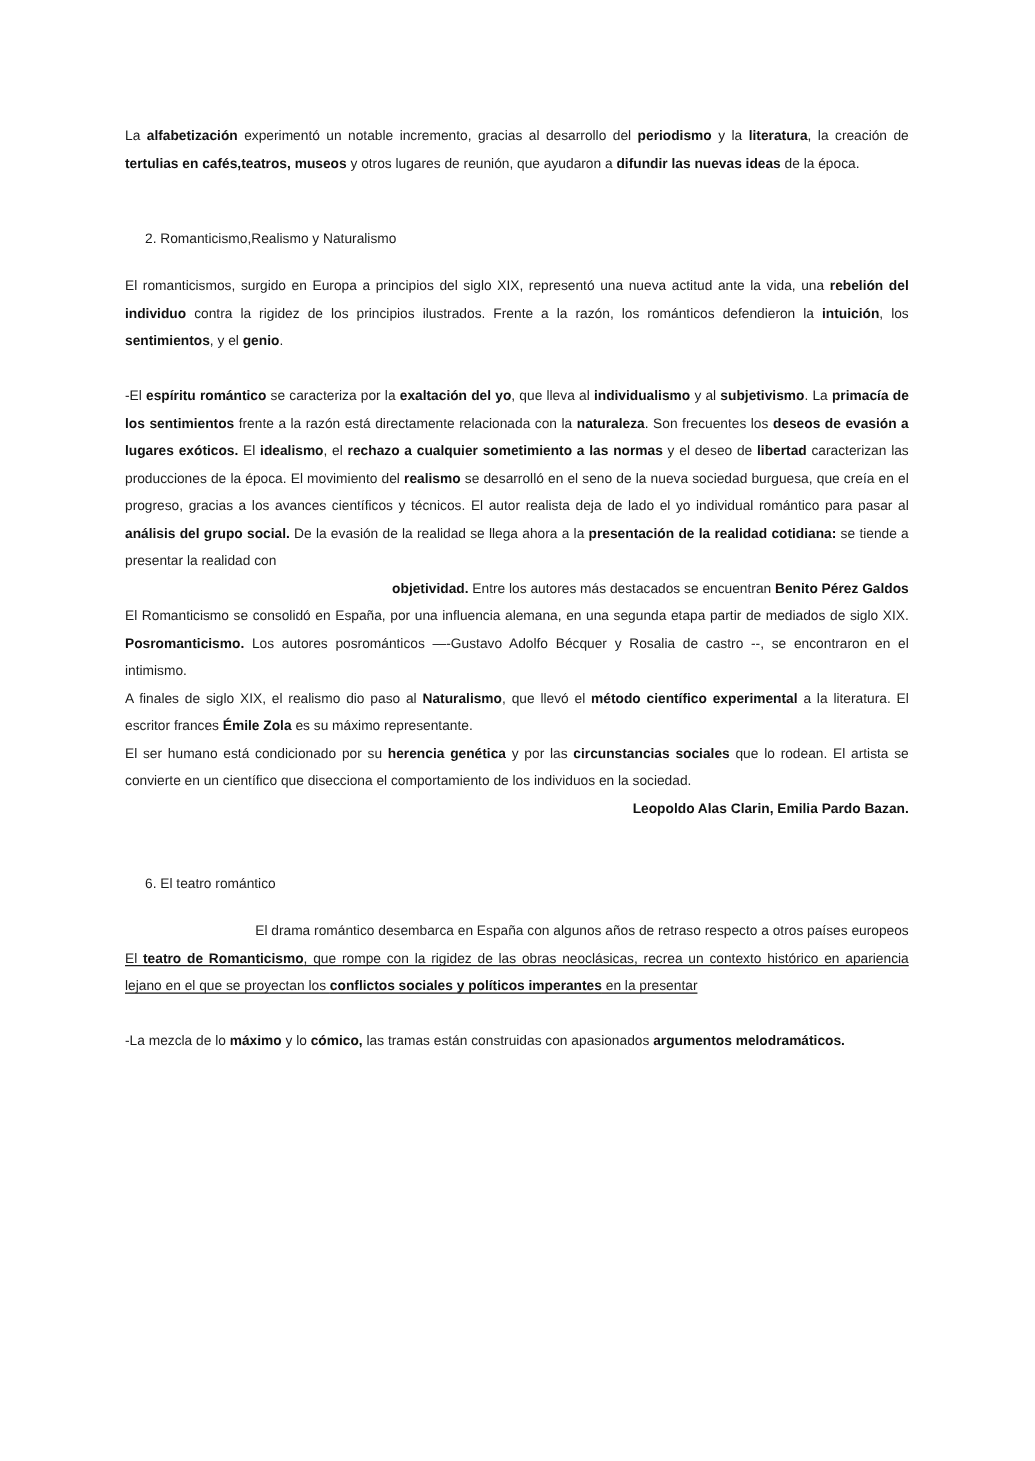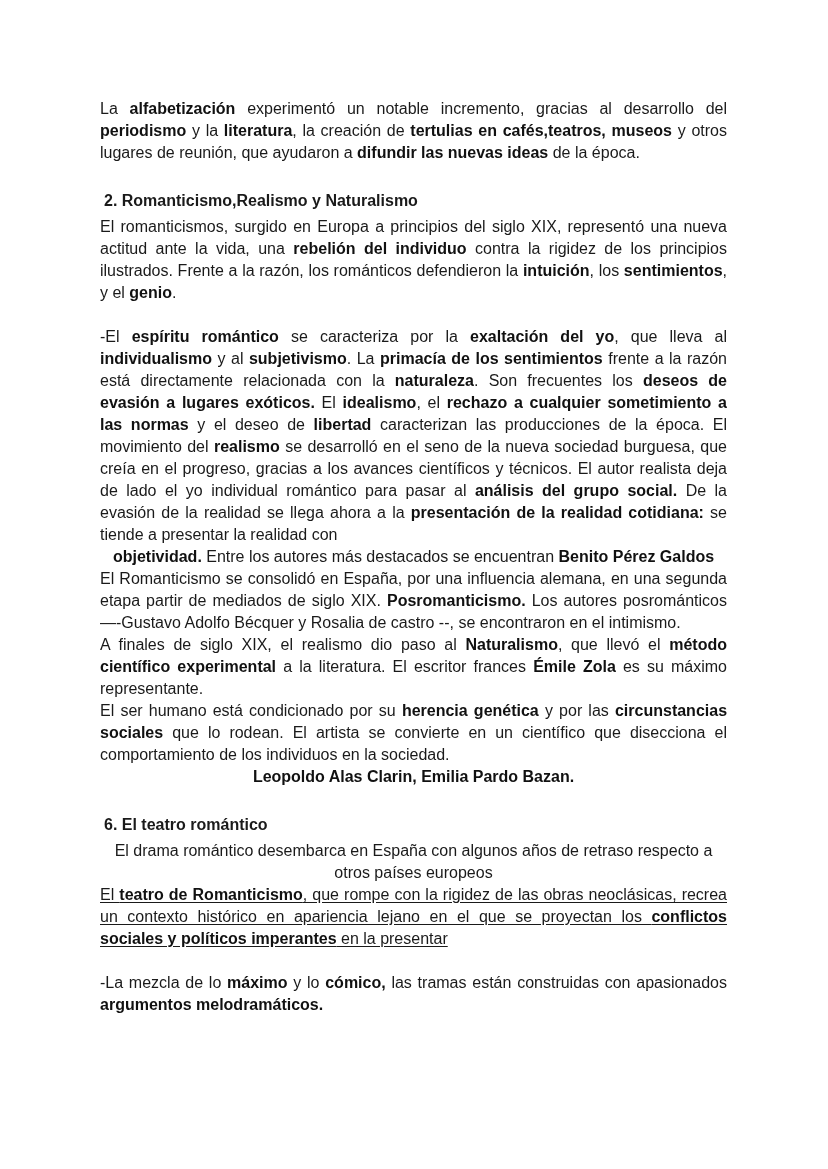--- a/index.html
+++ b/index.html
@@ -12,33 +12,33 @@
     height: 1169px;
     position: relative;
     overflow: hidden;
   }
   .page {
     position: absolute;
     left: 100px;
     top: 98px;
     width: 627px;
     font-family: "Liberation Sans", sans-serif;
-    font-size: 16px;
+    font-size: 11px;
     line-height: 22px;
     color: #1a1a1a;
   }
   .para {
     margin: 0;
     text-align: justify;
   }
-  .para.left { text-align: center; }
+  .para.left { text-align: right; }
   .gap { height: 22px; }
   .heading {
-    margin: 4px;
-    font-weight: bold;
+    margin: 16px;
+    font-weight: normal;
   }
   b { font-weight: bold; color: #111; }
   .ul {
     text-decoration: underline;
     text-underline-offset: 2px;
   }
 </style>
 </head>
 <body>
 

